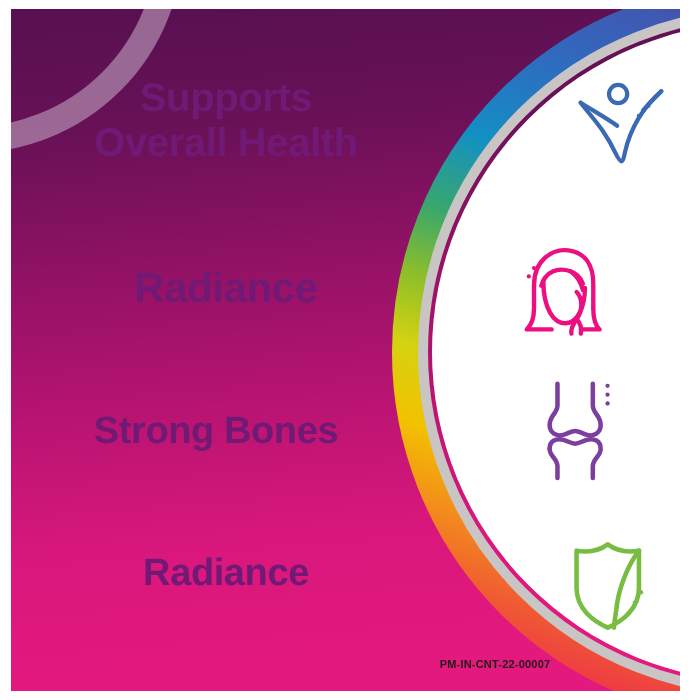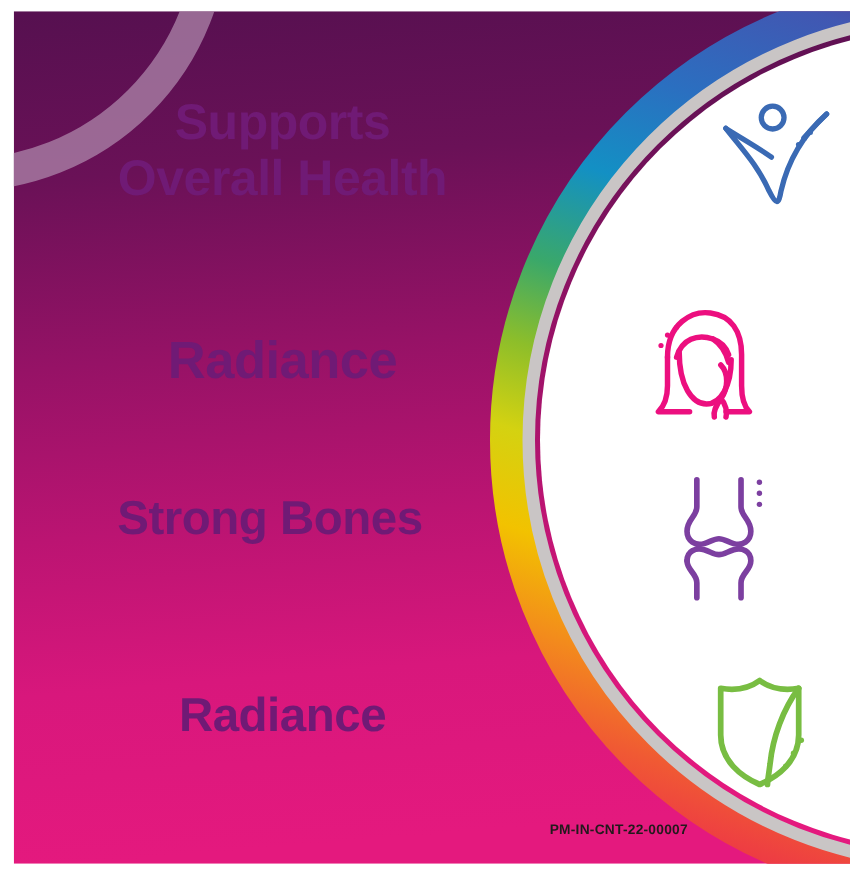--- a/index.html
+++ b/index.html
@@ -52,21 +52,21 @@
     font-size: 40px;
   }
   #label-1 {
     left: 36px;
     top: 264px;
     width: 380px;
     font-size: 42px;
   }
   #label-2 {
     left: 26px;
-    top: 394px;
+    top: 410px;
     width: 380px;
     font-size: 38px;
   }
   #label-3 {
     left: 36px;
     top: 552px;
     width: 380px;
     font-size: 38px;
   }
 

